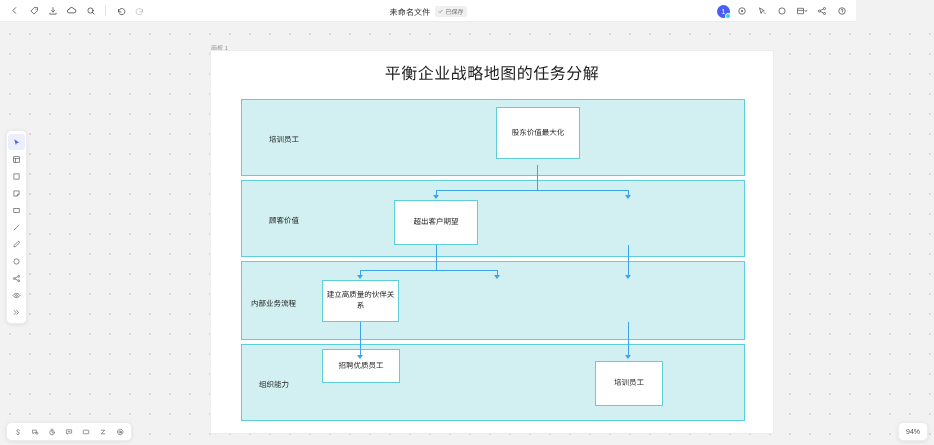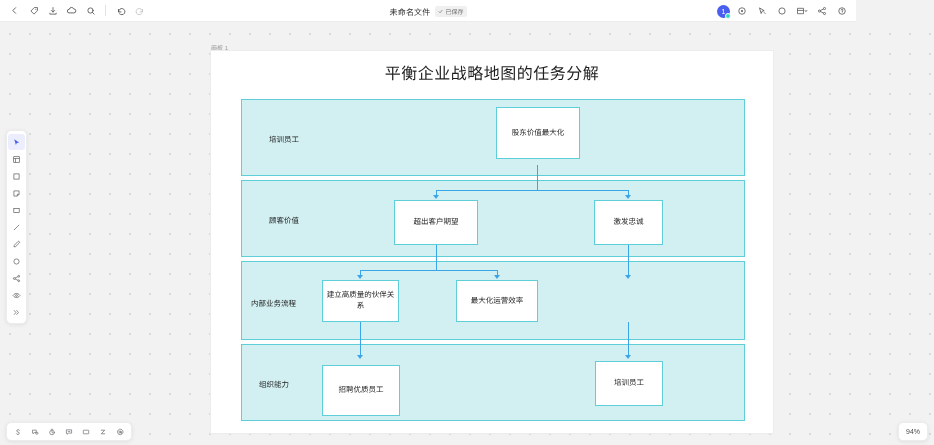--- a/index.html
+++ b/index.html
@@ -286,30 +286,28 @@
 
       <div class="frame-title">平衡企业战略地图的任务分解</div>
 
       <div class="band" style="left:30px; top:48px; width:504px; height:77px;"></div>
       <div class="band-label" style="left:58px; top:82px;">培训员工</div>
       <div class="node" style="left:285px; top:56px; width:84px; height:52px;">股东价值最大化</div>
 
       <div class="band" style="left:30px; top:129px; width:504px; height:77px;"></div>
       <div class="band-label" style="left:58px; top:163px;">顾客价值</div>
       <div class="node" style="left:183px; top:149px; width:84px; height:45px;">超出客户期望</div>
-      <div class="node" style="left:383px; top:149px; width:69px; height:45px;">激发忠诚</div>
 
       <div class="band" style="left:30px; top:210px; width:504px; height:79px;"></div>
       <div class="band-label" style="left:40px; top:246px;">内部业务流程</div>
       <div class="node" style="left:111px; top:229px; width:77px; height:42px;">建立高质量的伙伴关系</div>
-      <div class="node" style="left:245px; top:229px; width:82px; height:42px;">最大化运营效率</div>
 
       <div class="band" style="left:30px; top:293px; width:504px; height:77px;"></div>
       <div class="band-label" style="left:48px; top:327px;">组织能力</div>
-      <div class="node" style="left:111px; top:314px; width:78px; height:51px;">招聘优质员工</div>
+      <div class="node" style="left:111px; top:298px; width:78px; height:34px;">招聘优质员工</div>
       <div class="node" style="left:384px; top:310px; width:68px; height:45px;">培训员工</div>
 
       <div class="conn v" style="left:326px; top:114px; height:26px;"></div>
       <div class="conn h" style="left:225px; top:139px; width:193px;"></div>
       <div class="conn v" style="left:225px; top:139px; height:6px;"></div>
       <div class="arrow" style="left:222px; top:144px;"></div>
       <div class="conn v" style="left:417px; top:139px; height:6px;"></div>
       <div class="arrow" style="left:414px; top:144px;"></div>
 
       <div class="conn v" style="left:225px; top:194px; height:26px;"></div>

